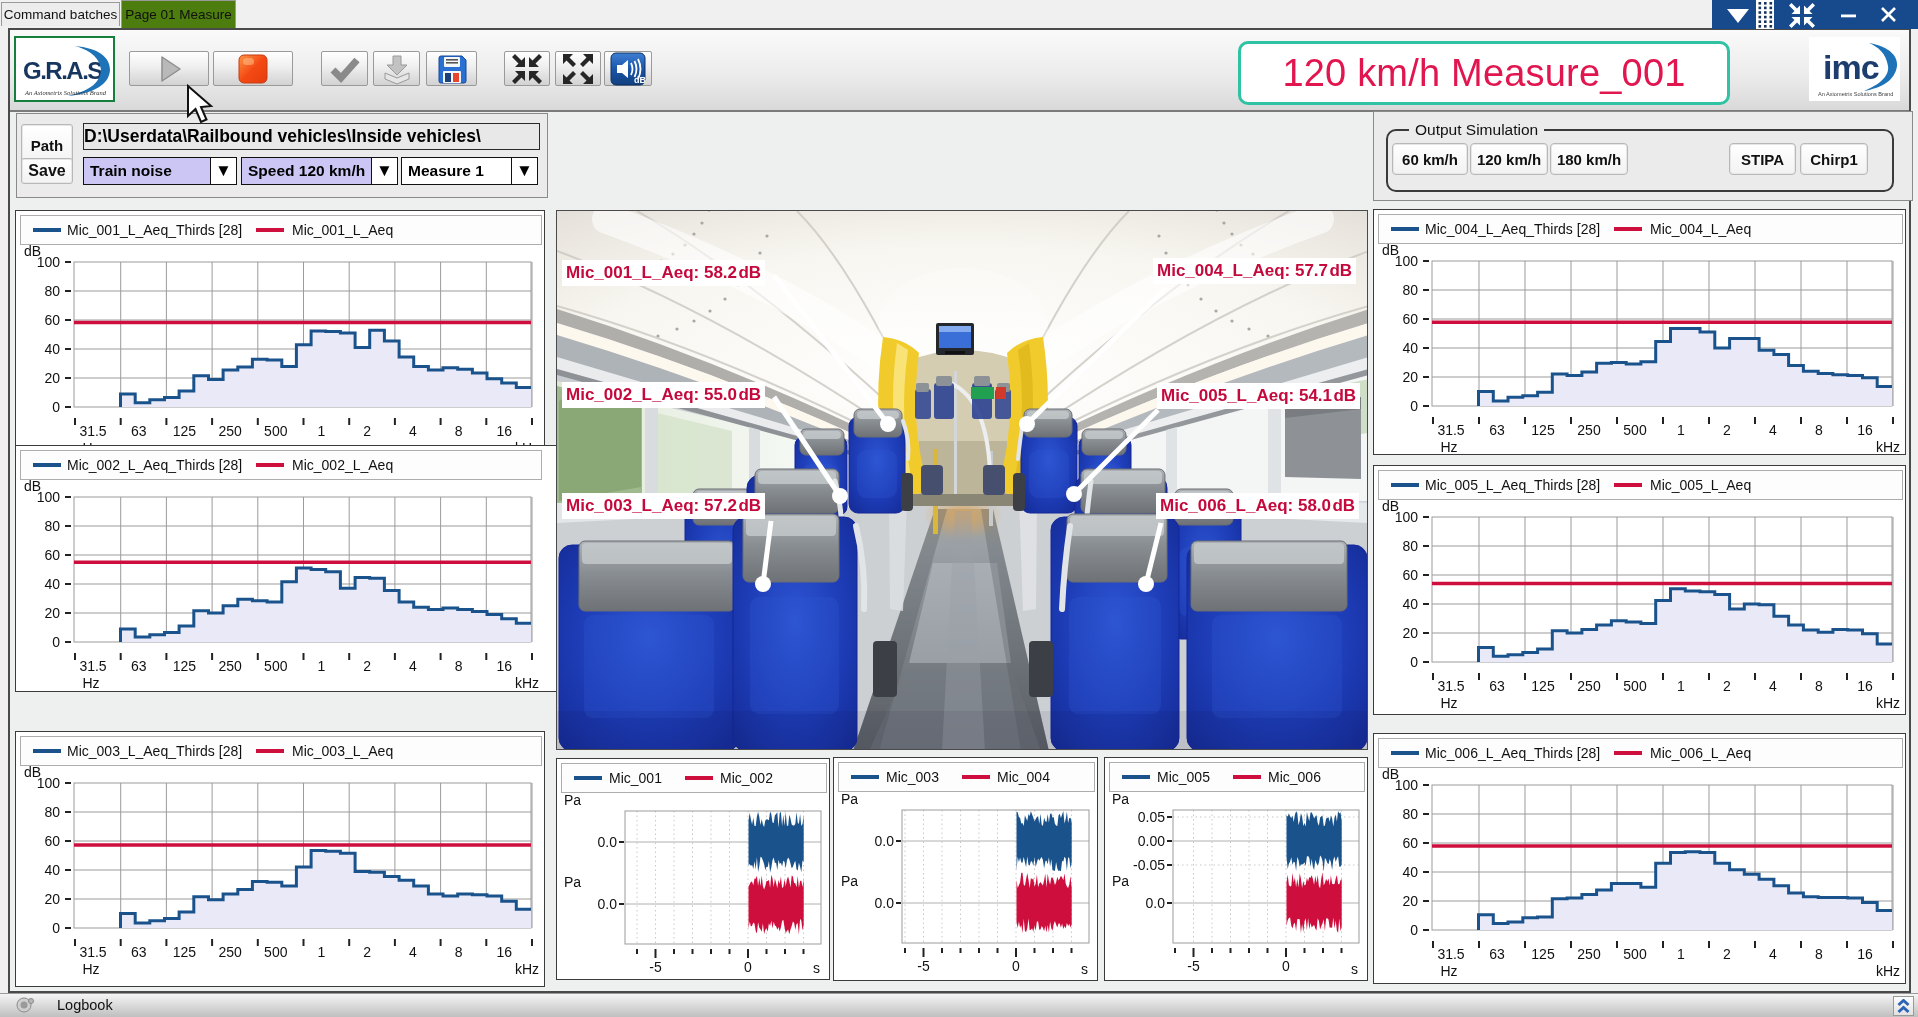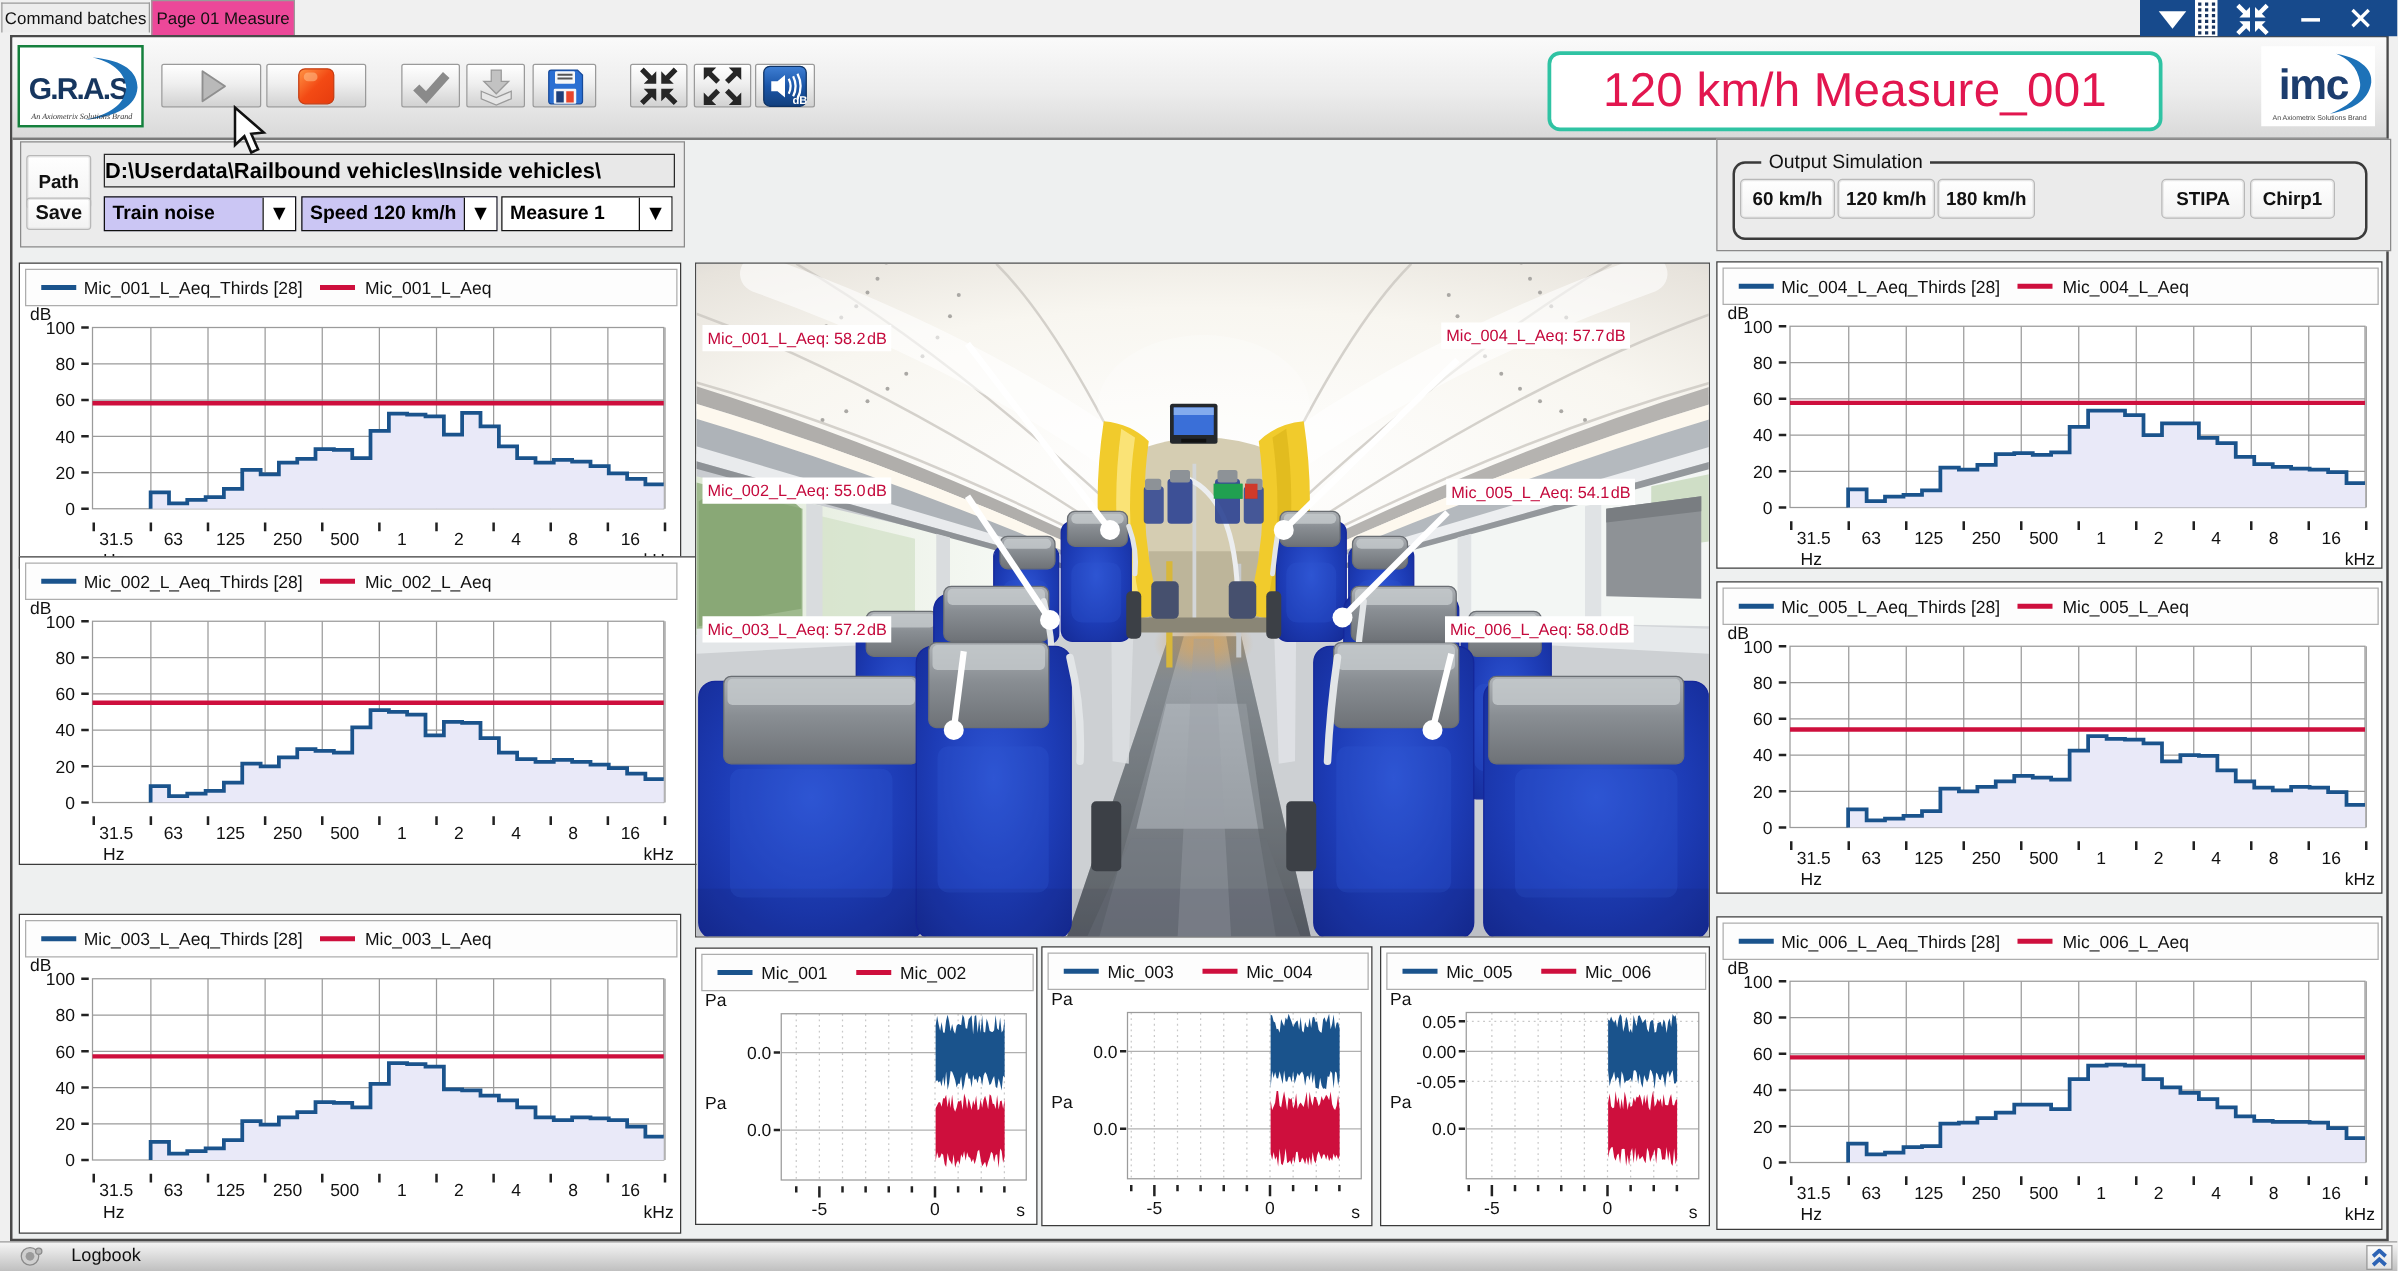--- a/index.html
+++ b/index.html
@@ -10,27 +10,27 @@
 .tbtn{position:absolute;top:51px;height:35px;border:1px solid #9a9a9a;
  background:linear-gradient(#ffffff,#efefef 45%,#d2d2d2);border-radius:2px;
  display:flex;align-items:center;justify-content:center}
 .obtn{position:absolute;background:linear-gradient(#ffffff,#f2f2f2);border:1px solid #b8b8b8;
  box-shadow:0 0 0 1px #e7e7e7 inset;border-radius:4px;font-weight:bold;font-size:15px;color:#111;
  display:flex;align-items:center;justify-content:center}
 .combo{position:absolute;top:157px;height:28px;border:1.6px solid #111;background:#cbc6f4;
  font-size:15.5px;font-weight:bold;color:#000;display:flex;align-items:center;padding-left:6px}
 .combo .arr{position:absolute;right:0px;top:0px;bottom:0px;width:26px;background:#fff;border-left:1.6px solid #111;
  display:flex;align-items:center;justify-content:center;font-size:17px;color:#000}
-.lbl{position:absolute;background:#fff;color:#c4093c;font-weight:normal;font-size:13px;
+.lbl{position:absolute;background:#fff;color:#c4093c;font-weight:bold;font-size:17px;
  padding:3px 4px 3px 4px;white-space:nowrap;z-index:5}
 </style></head><body>
 <div class="abs" style="left:0;top:0;width:1918px;height:28px;background:#f0f0f0"></div>
 <div class="abs" style="left:1px;top:2px;width:119px;height:24px;background:#ededed;border:1px solid #9a9a9a;border-bottom:none;font-size:13.5px;color:#111;display:flex;align-items:center;justify-content:center">Command batches</div>
 <div class="abs" style="left:8px;top:28px;width:1903px;height:965px;border:2px solid #4a4a4a;background:#eef0f0"></div>
-<div class="abs" style="left:121px;top:0px;width:115px;height:28px;background:#ec4899;border:1px solid #9a9a9a;border-bottom:none;font-size:13.5px;color:#111;display:flex;align-items:center;justify-content:center;z-index:3">Page 01 Measure</div>
+<div class="abs" style="left:121px;top:0px;width:115px;height:28px;background:#4d7c0f;border:1px solid #9a9a9a;border-bottom:none;font-size:13.5px;color:#111;display:flex;align-items:center;justify-content:center;z-index:3">Page 01 Measure</div>
 <div class="abs" style="left:1712px;top:0;width:206px;height:29px;background:#174a8c"></div>
 <div class="abs" style="left:1712px;top:0;width:206px;height:29px">
 <svg width="206" height="29">
 <path d="M15 9 L37 9 L26 23 Z" fill="#fff"></path>
 <rect x="44" y="0" width="18" height="29" fill="#fff"></rect>
 <g fill="#17335e">
         <rect x="46.5" y="2.0" width="2.6" height="2.6"></rect>
         <rect x="52.0" y="2.0" width="2.6" height="2.6"></rect>
         <rect x="57.5" y="2.0" width="2.6" height="2.6"></rect>
         <rect x="46.5" y="6.6" width="2.6" height="2.6"></rect>

